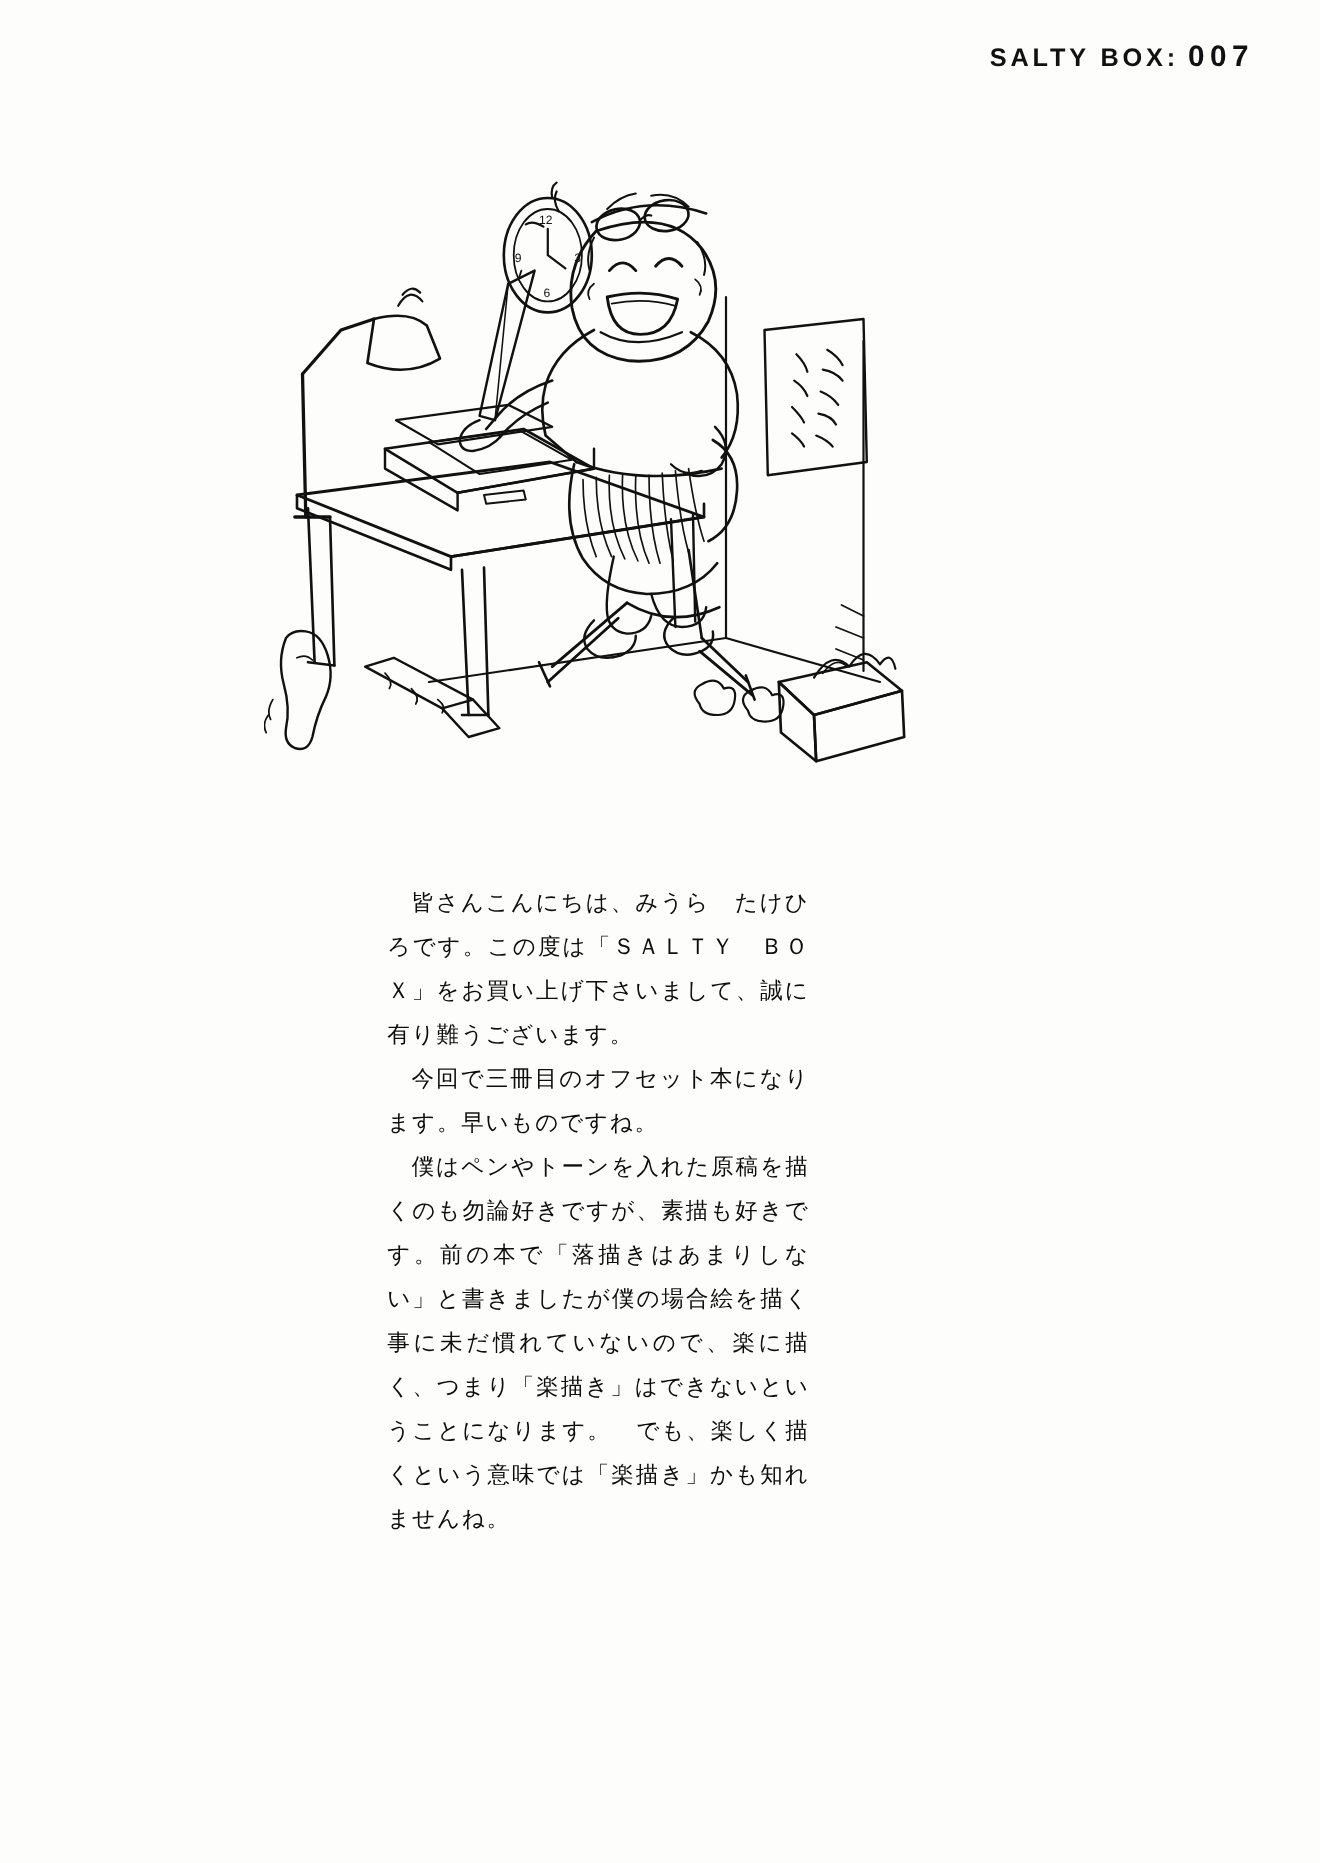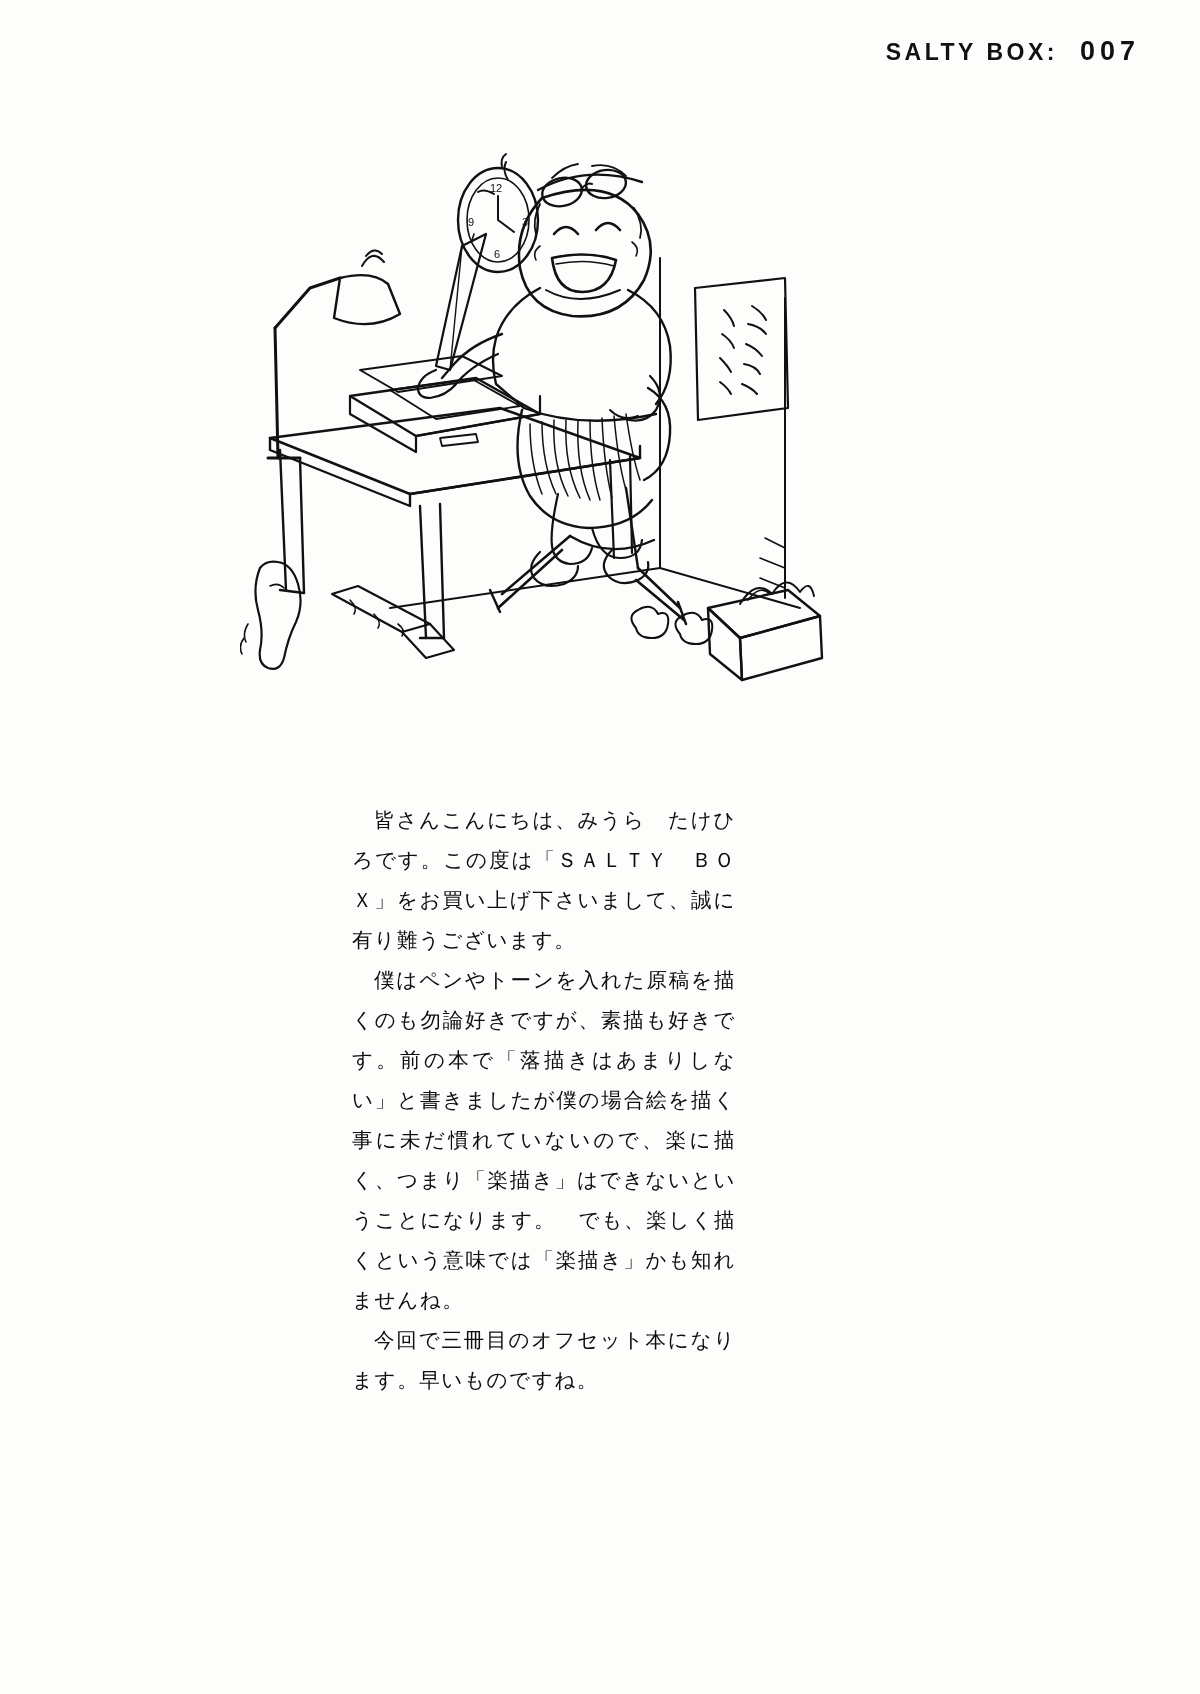--- a/index.html
+++ b/index.html
@@ -21,41 +21,41 @@
     background: #fdfdfc;
   }
 
   
   .header {
     position: absolute;
     top: 36px;
     right: 60px;
     display: flex;
     align-items: baseline;
-    gap: 22px;
+    gap: 8px;
     letter-spacing: 3px;
   }
   .header-title {
     font-family: "Liberation Sans", sans-serif;
     font-weight: bold;
     font-size: 23px;
     letter-spacing: 3.5px;
   }
   .header-number {
     font-family: "Liberation Sans", sans-serif;
     font-weight: bold;
     font-size: 27px;
     letter-spacing: 5px;
   }
 
   
   .illustration {
     position: absolute;
     left: 240px;
-    top: 138px;
+    top: 150px;
     width: 640px;
     height: 620px;
   }
   .illustration svg { display: block; }
 
   
   .body-text {
     position: absolute;
     left: 352px;
     top: 800px;
@@ -201,17 +201,17 @@
       <path d="M500 466 q16 -26 32 -10 q14 -22 28 -2 q10 -14 14 4" stroke-width="2"></path>
       <path d="M508 462 q12 -16 22 -6" stroke-width="1.6"></path>
 
       <path d="M396 490 q-10 -12 2 -18 q14 -8 20 4 q12 -4 10 10 q-2 14 -16 14 q-14 0 -16 -10 Z" stroke-width="2"></path>
       <path d="M440 496 q-10 -12 2 -18 q14 -8 20 4 q12 -4 10 10 q-2 14 -16 14 q-14 0 -16 -10 Z" stroke-width="2"></path>
     </svg>
   </div>
 
   <div class="body-text">
     <p class="para">皆さんこんにちは、みうら　たけひろです。この度は「ＳＡＬＴＹ　ＢＯＸ」をお買い上げ下さいまして、誠に有り難うございます。</p>
+    <p class="para">今回で三冊目のオフセット本になります。早いものですね。</p>
     <p class="para">僕はペンやトーンを入れた原稿を描くのも勿論好きですが、素描も好きです。前の本で「落描きはあまりしない」と書きましたが僕の場合絵を描く事に未だ慣れていないので、楽に描く、つまり「楽描き」はできないということになります。　でも、楽しく描くという意味では「楽描き」かも知れませんね。</p>
-    <p class="para">今回で三冊目のオフセット本になります。早いものですね。</p>
   </div>
 
 </div>
 
 </body></html>

